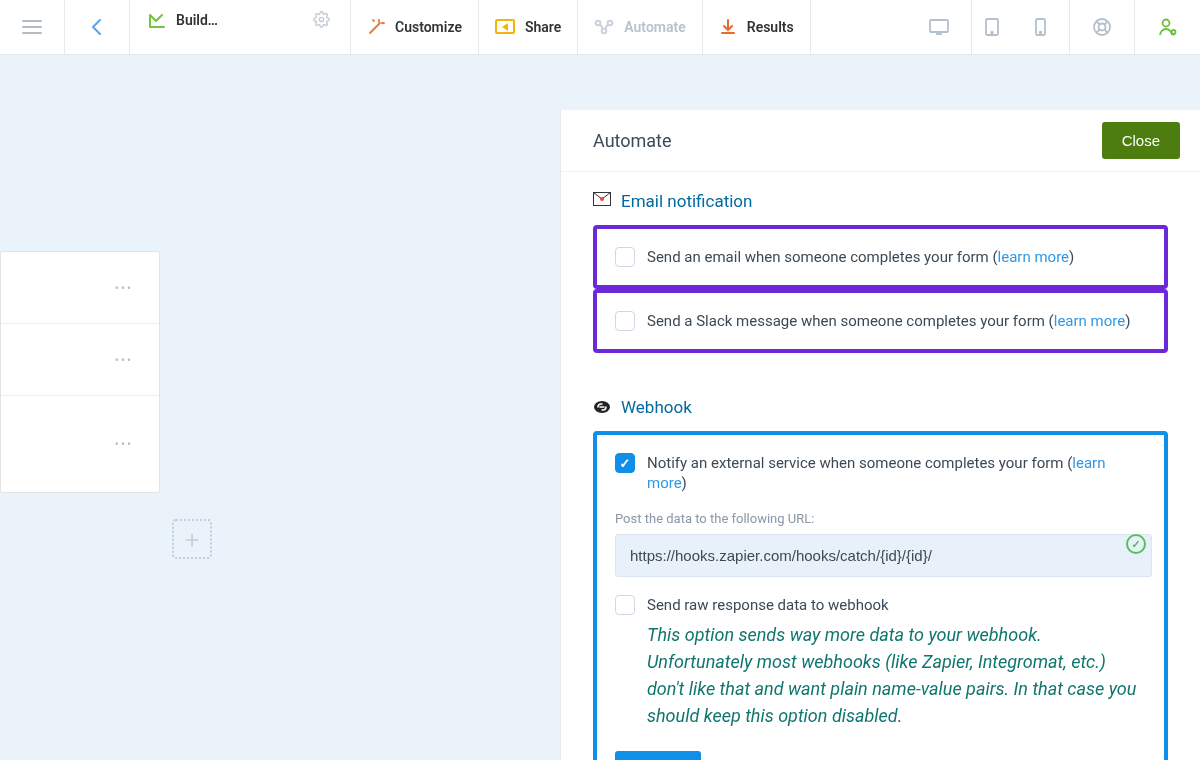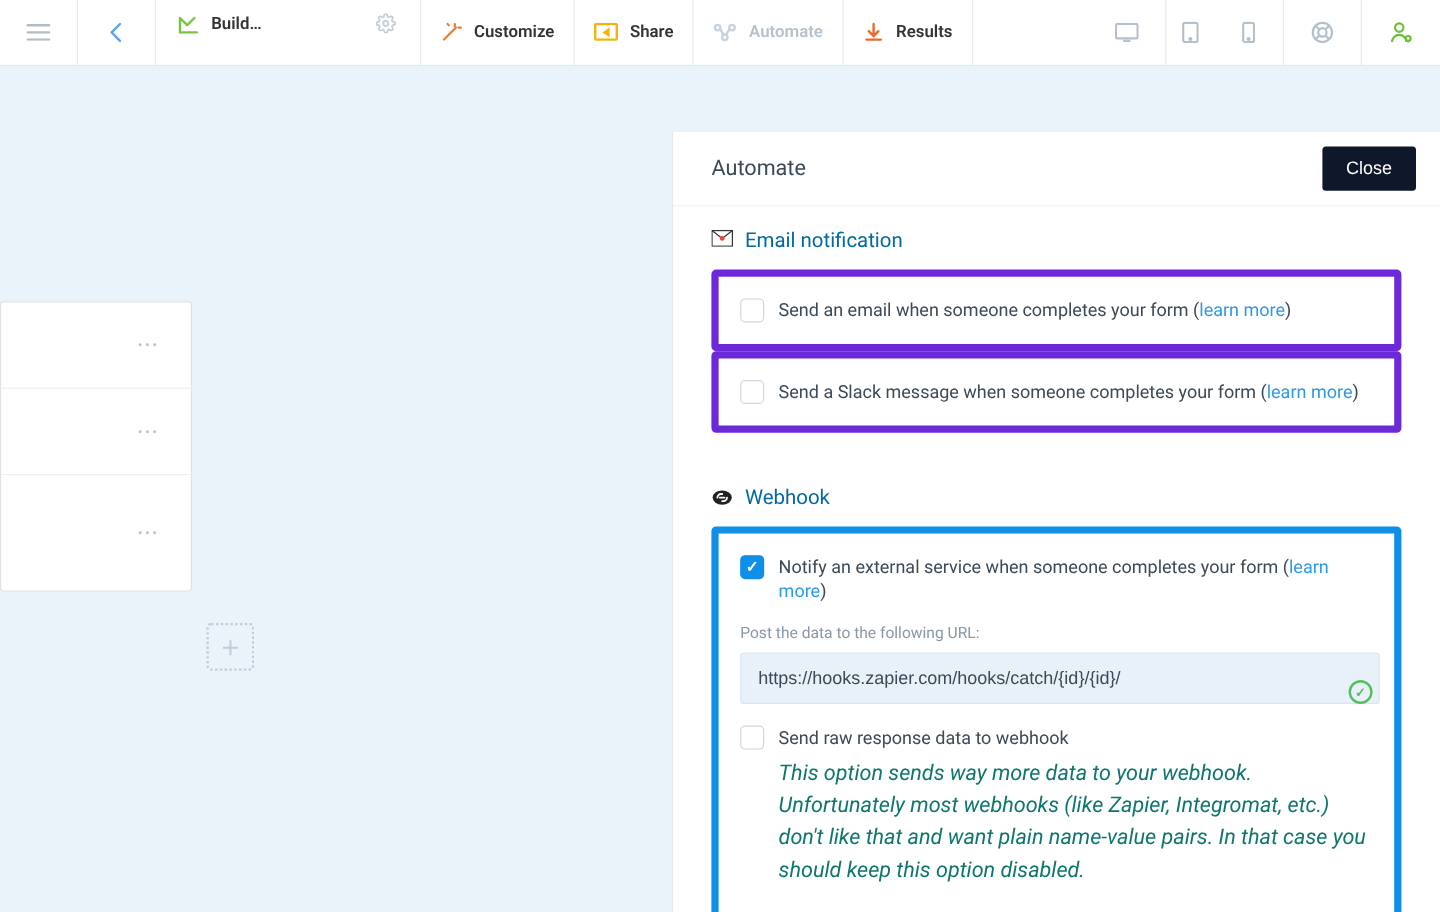--- a/index.html
+++ b/index.html
@@ -87,21 +87,21 @@
     .side-header {
       height: 62px;
       display: flex;
       align-items: center;
       justify-content: space-between;
       padding: 0 20px 0 32px;
       border-bottom: 1px solid #f0f2f5;
     }
     .side-header h2 { font-size: 18px; font-weight: 400; color: #3c4a57; }
     .close-btn {
-      background: #0f172a;
+      background: #4d7c0f;
       color: #fff;
       border: none;
       border-radius: 3px;
       padding: 10px 20px;
       font-size: 15px;
       cursor: pointer;
     }
     .side-body {
       flex: 1;
       overflow-y: auto;
@@ -112,42 +112,42 @@
       display: flex;
       align-items: center;
       font-size: 17px;
       color: #0369a1;
       margin: 19px 0 14px 0;
       gap: 10px;
     }
     .section-header .sicon { width: 18px; height: 18px; display: inline-flex; }
     
     .card {
-      border: 6px solid #6d28d9;
+      border: 4px solid #6d28d9;
       border-radius: 4px;
       padding: 18px;
     }
     .card.active { border-color: #0f8fe8; }
     .chk-row { display: flex; align-items: flex-start; gap: 12px; }
     .chk {
       width: 20px; height: 20px;
       border: 1px solid #cfd8e2;
       border-radius: 4px;
       flex-shrink: 0;
       cursor: pointer;
       display: inline-flex;
       align-items: center; justify-content: center;
     }
     .chk.checked { background: #0f8fe8; border-color: #0f8fe8; }
     .chk.checked::after { content: "✓"; color: #fff; font-size: 13px; font-weight: bold; }
     .chk-text { font-size: 15px; color: #3c4a57; line-height: 20px; padding-top: 0; }
     .learn { color: #2f99e6; text-decoration: none; cursor: pointer; }
     
     .sublabel { font-size: 13px; color: #8a97a5; margin: 18px 0 8px 0; }
-    .url-row { display: flex; align-items: flex-end; gap: 10px; }
+    .url-row { display: flex; align-items: flex-start; gap: 10px; }
     .url-input {
       flex: 1;
       background: #e8f1fa;
       border: 1px solid #dbe6f1;
       border-radius: 3px;
       padding: 12px 14px;
       font-size: 15px;
       color: #3c4a57;
     }
     .valid-icon {

